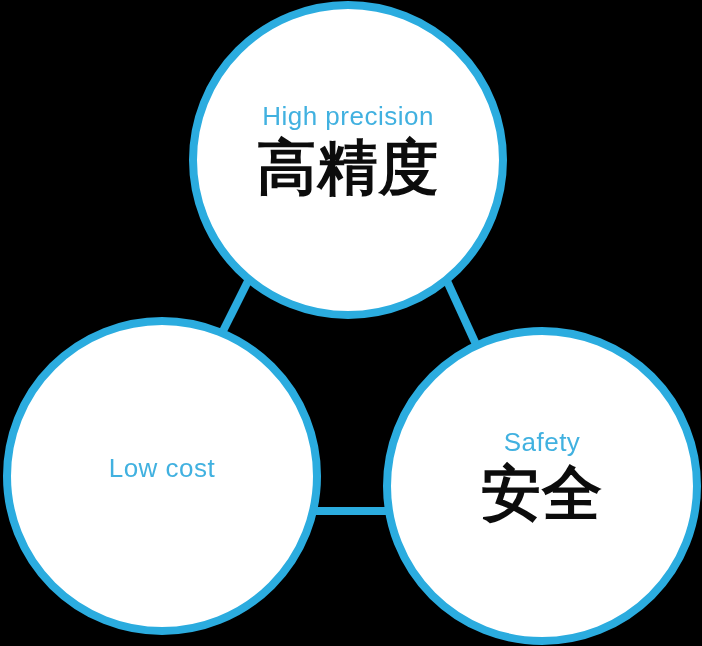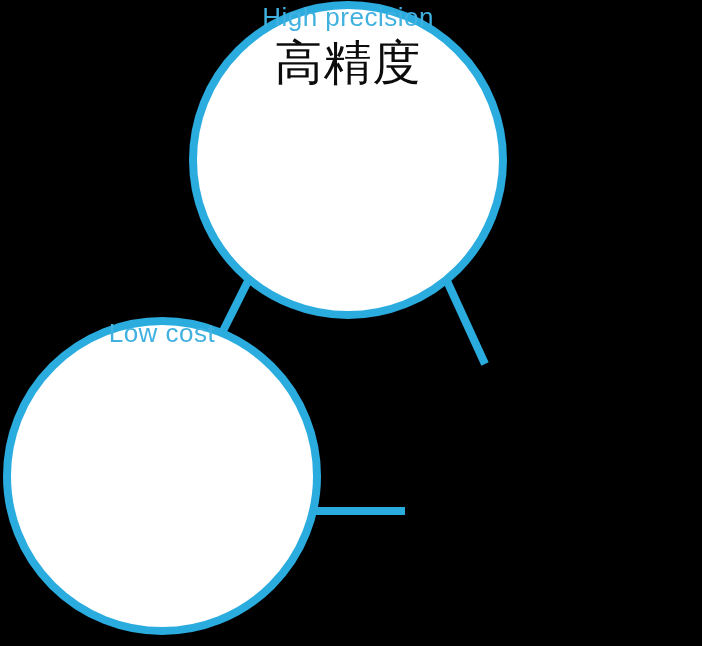--- a/index.html
+++ b/index.html
@@ -30,39 +30,40 @@
   }
   .node{
     position:absolute;
     width:302px;height:302px;          
     border:8px solid var(--accent);    
     border-radius:50%;
     background:var(--fill);
     display:flex;
     flex-direction:column;
     align-items:center;
+    justify-content:center;
     text-align:center;
     box-sizing:content-box;
   }
   .node .stack{transform:translateY(-8px);}
   .node-top{left:189px;top:1px;}
   .node-left{left:3px;top:317px;}
   .node-right{left:383px;top:327px;}
   .label-en{
     color:var(--label);
     font-size:26px;
     line-height:1.25;
     letter-spacing:0.5px;
     font-weight:400;
   }
   .label-ja{
     color:var(--ink);
-    font-size:48px;
+    font-size:60px;
     line-height:1.2;
-    font-weight:400;
+    font-weight:700;
     letter-spacing:1px;
     white-space:nowrap;
   }
 </style>
 </head>
 <body>
 
 <div class="canvas">
 
   <svg class="connectors" width="702" height="646" viewBox="0 0 702 646" aria-hidden="true">
@@ -77,14 +78,20 @@
       <div class="label-ja">高精度</div>
     </div>
   </div>
 
   <div class="node node-left">
     <div class="stack">
       <div class="label-en">Low cost</div>
     </div>
   </div>
 
+  <div class="node node-right">
+    <div class="stack">
+      <div class="label-en">Safety</div>
+      <div class="label-ja">安全</div>
+    </div>
+  </div>
 
 </div>
 
 </body></html>

